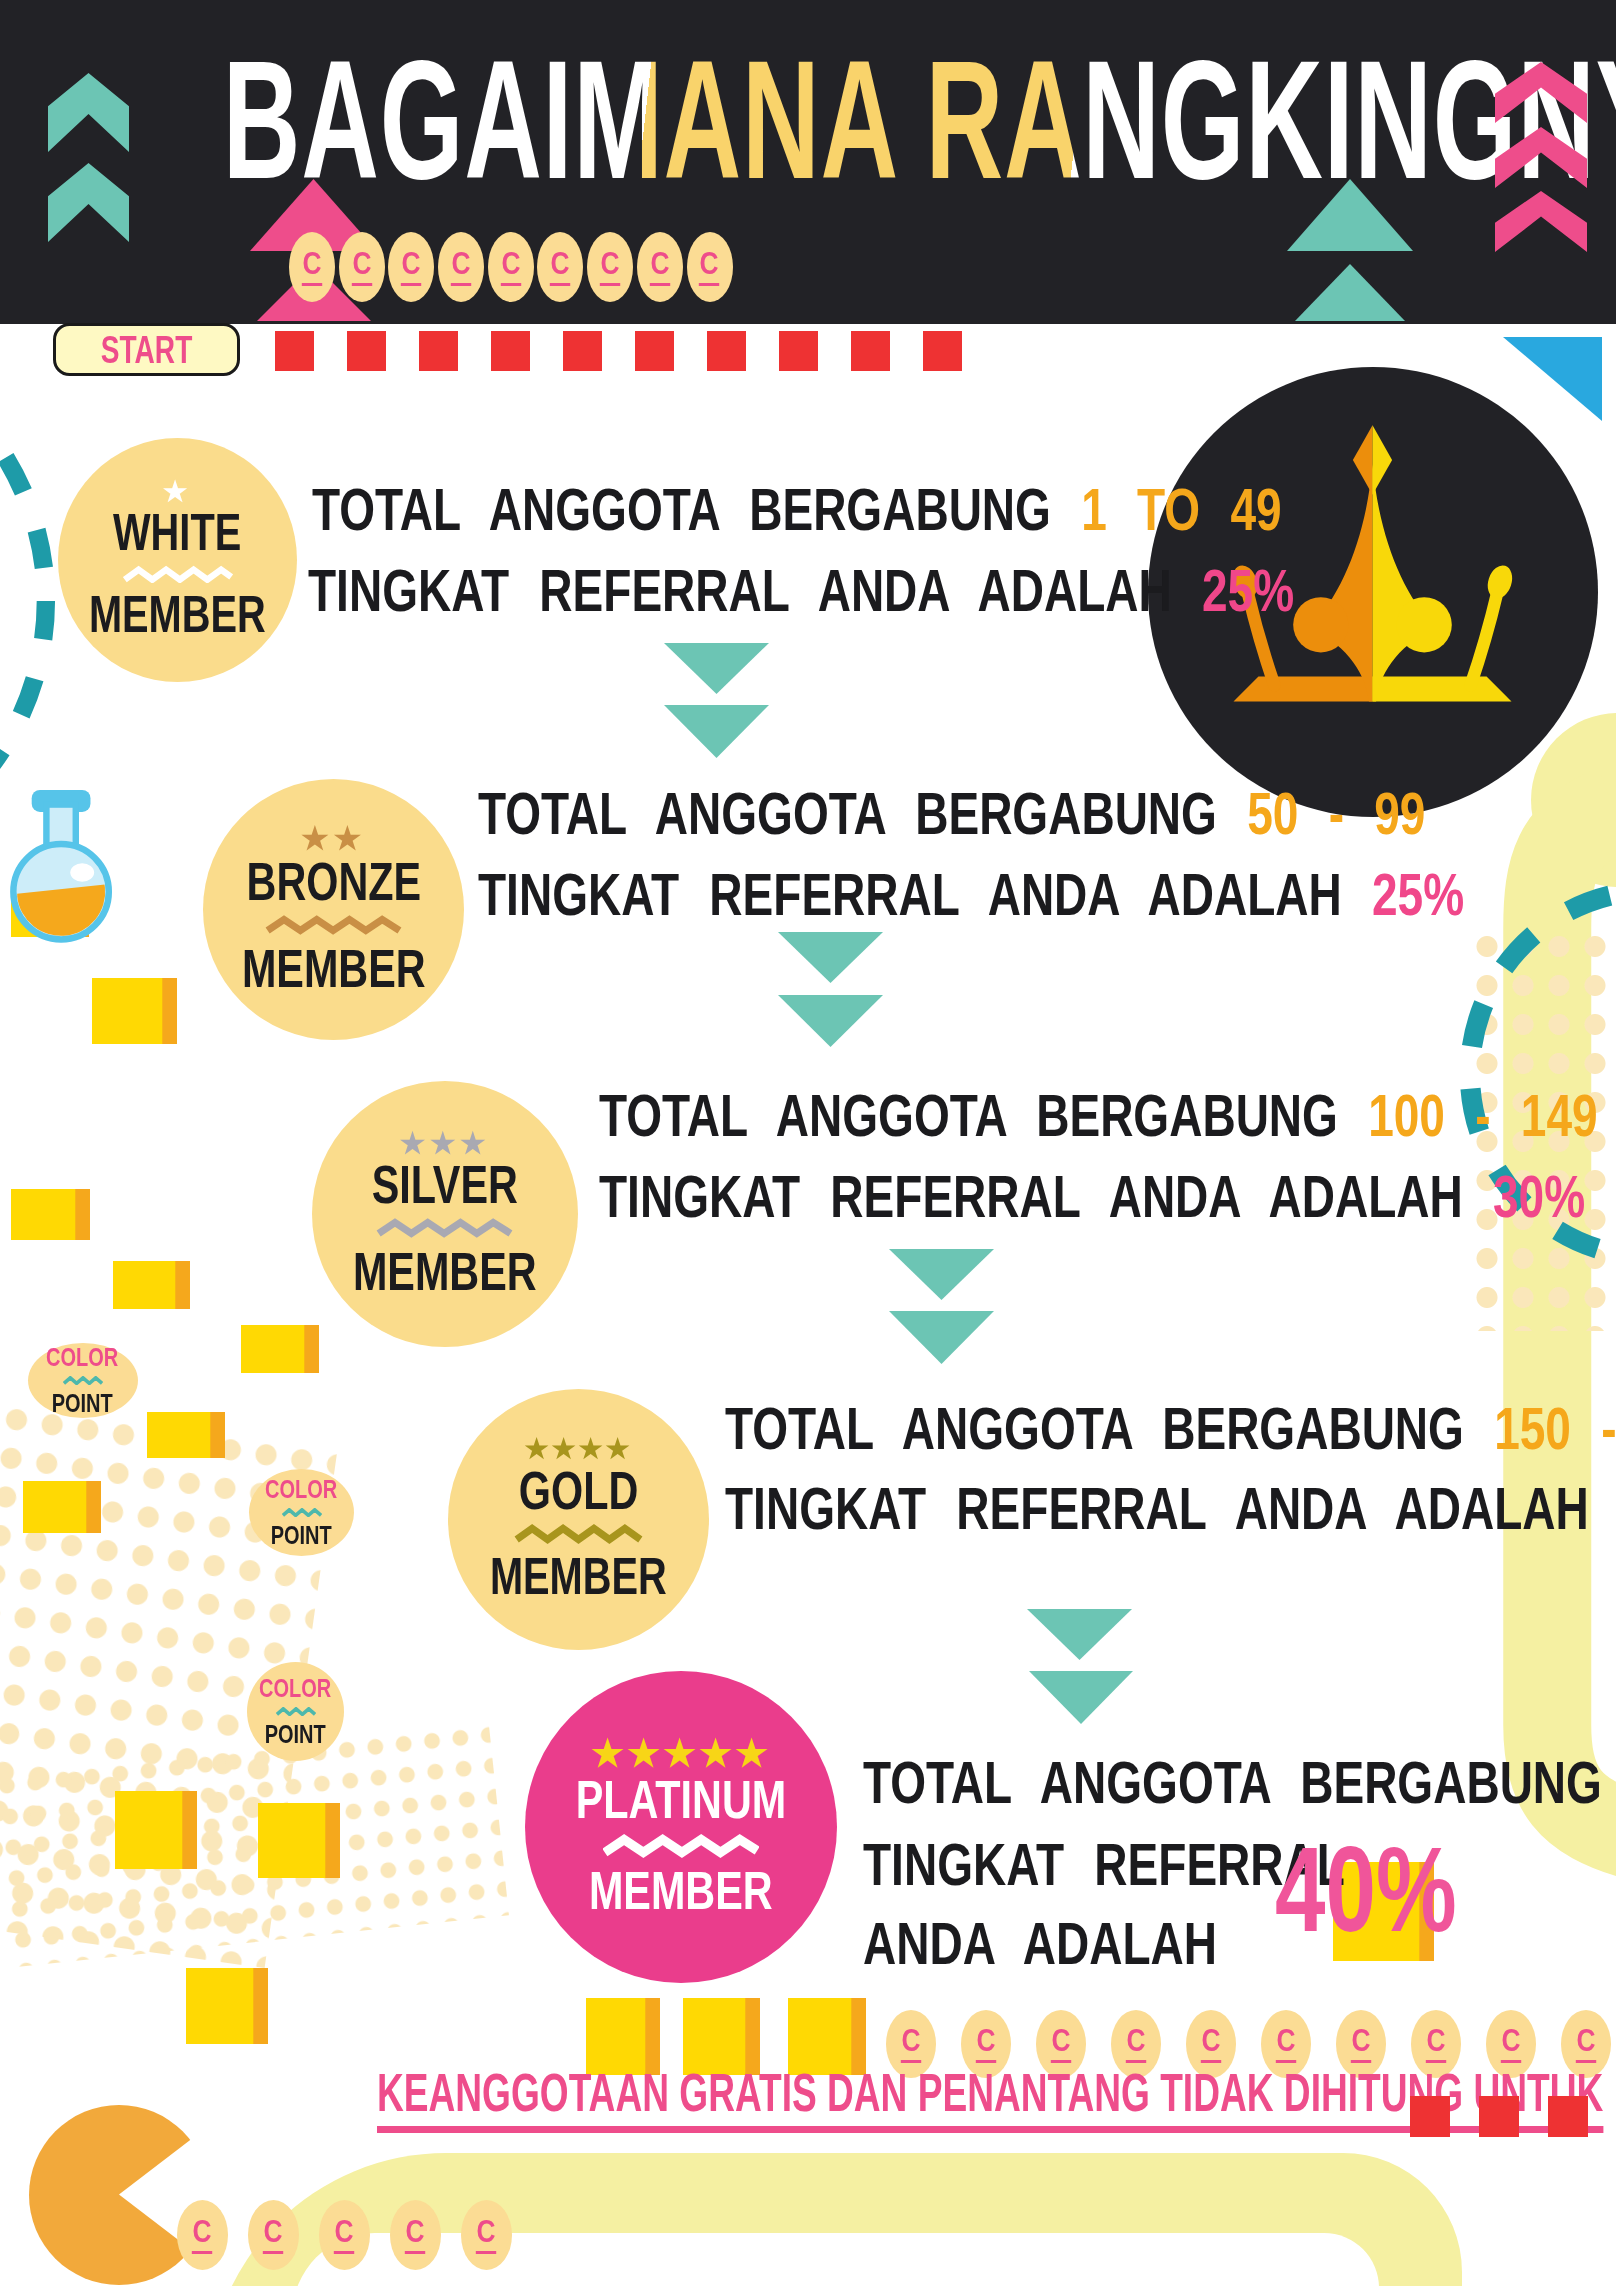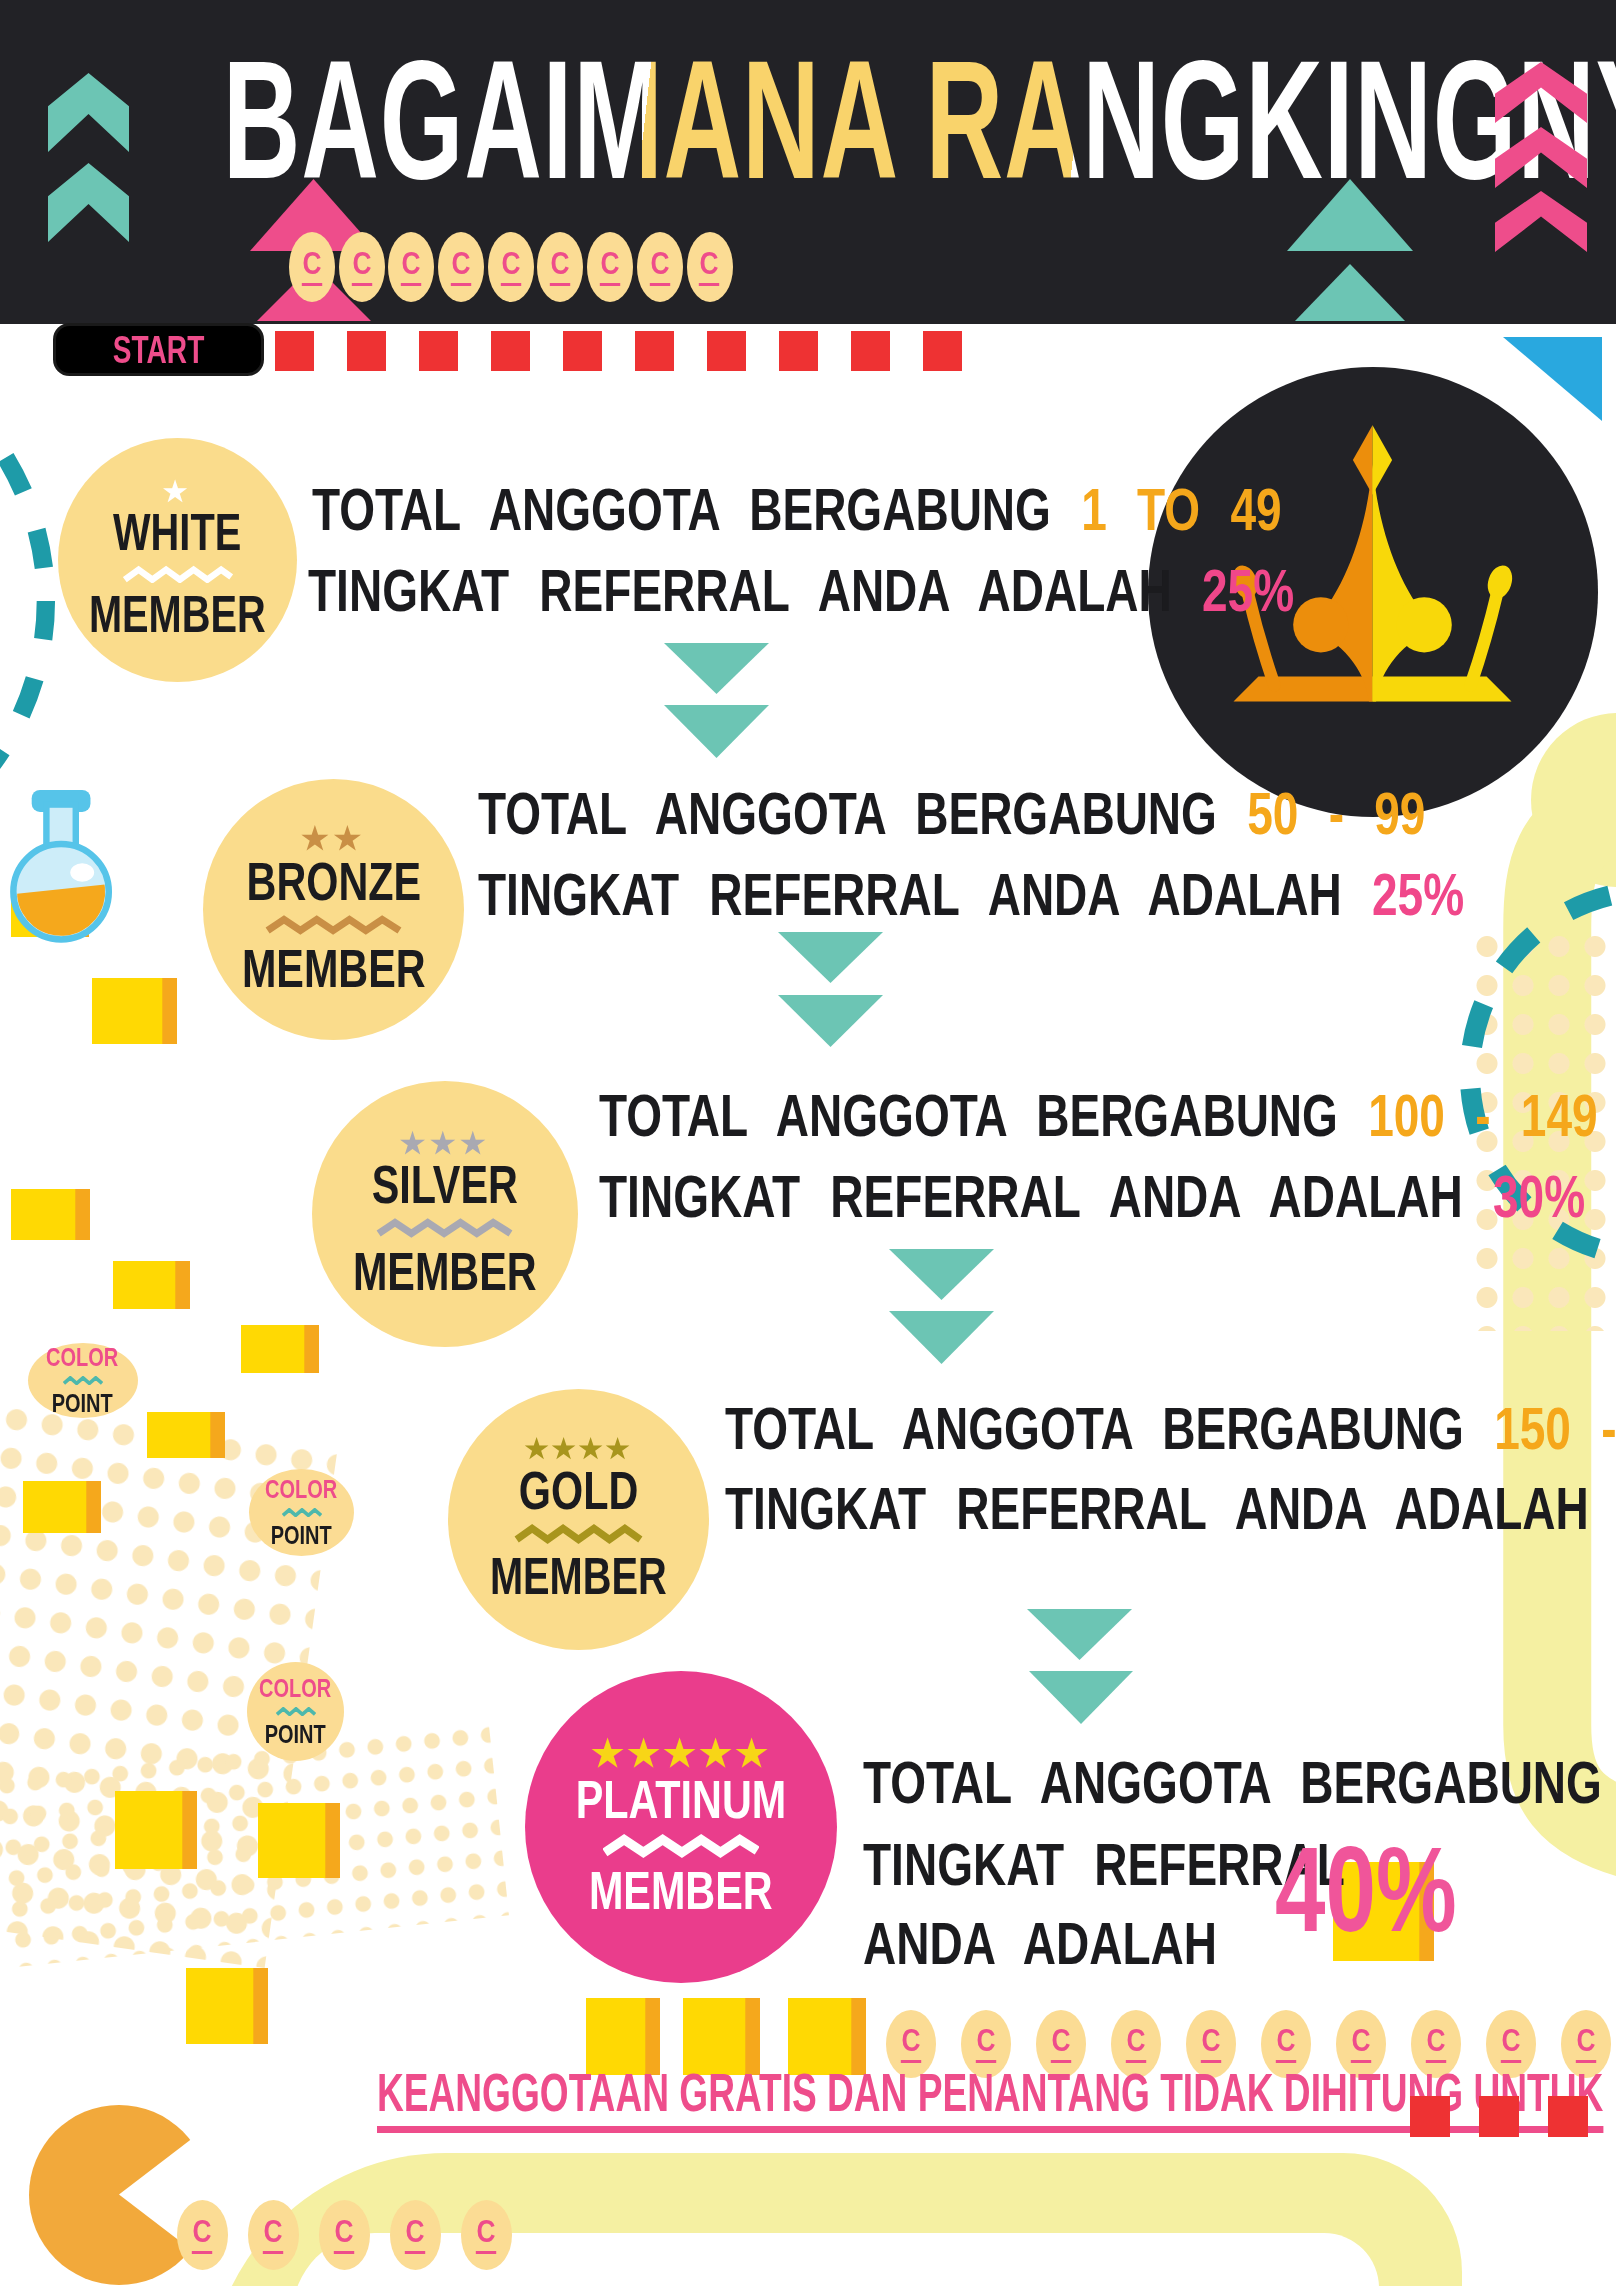--- a/index.html
+++ b/index.html
@@ -23,21 +23,21 @@
   .coins-header .coin{width:46px;height:70px;margin-right:3.7px;}
 
   .tri-up{clip-path:polygon(50% 0,100% 100%,0 100%);}
   .tri-down{clip-path:polygon(0 0,100% 0,50% 100%);}
   .teal{background:#6CC5B4;} .pink{background:#EE4D8B;}
 
   .blue-tri{left:1503px;top:337px;width:99px;height:84px;background:#29A8DF;
             clip-path:polygon(0 0,100% 0,100% 100%);}
 
   
-  .start-btn{left:53px;top:323px;width:211px;height:53px;background:#000000;border:3.7px solid #1A1A1A;
+  .start-btn{left:53px;top:323px;width:187px;height:53px;background:#fef9c3;border:3.7px solid #1A1A1A;
              border-radius:16.5px;display:flex;align-items:center;justify-content:center;box-sizing:border-box;}
   .start-btn span{color:#EE4D8B;font-weight:700;font-size:39px;transform:scaleX(.72);line-height:1;}
   .dash-row{left:275px;top:331px;display:flex;gap:33px;}
   .dash-row .dash{width:39px;height:40px;background:#EE3233;flex:none;}
 
   
   .crown-circle{left:1148px;top:367px;width:450px;height:450px;border-radius:50%;background:#222226;}
 
   
   .tier-circle{border-radius:50%;background:#FADC8C;display:flex;flex-direction:column;align-items:center;

